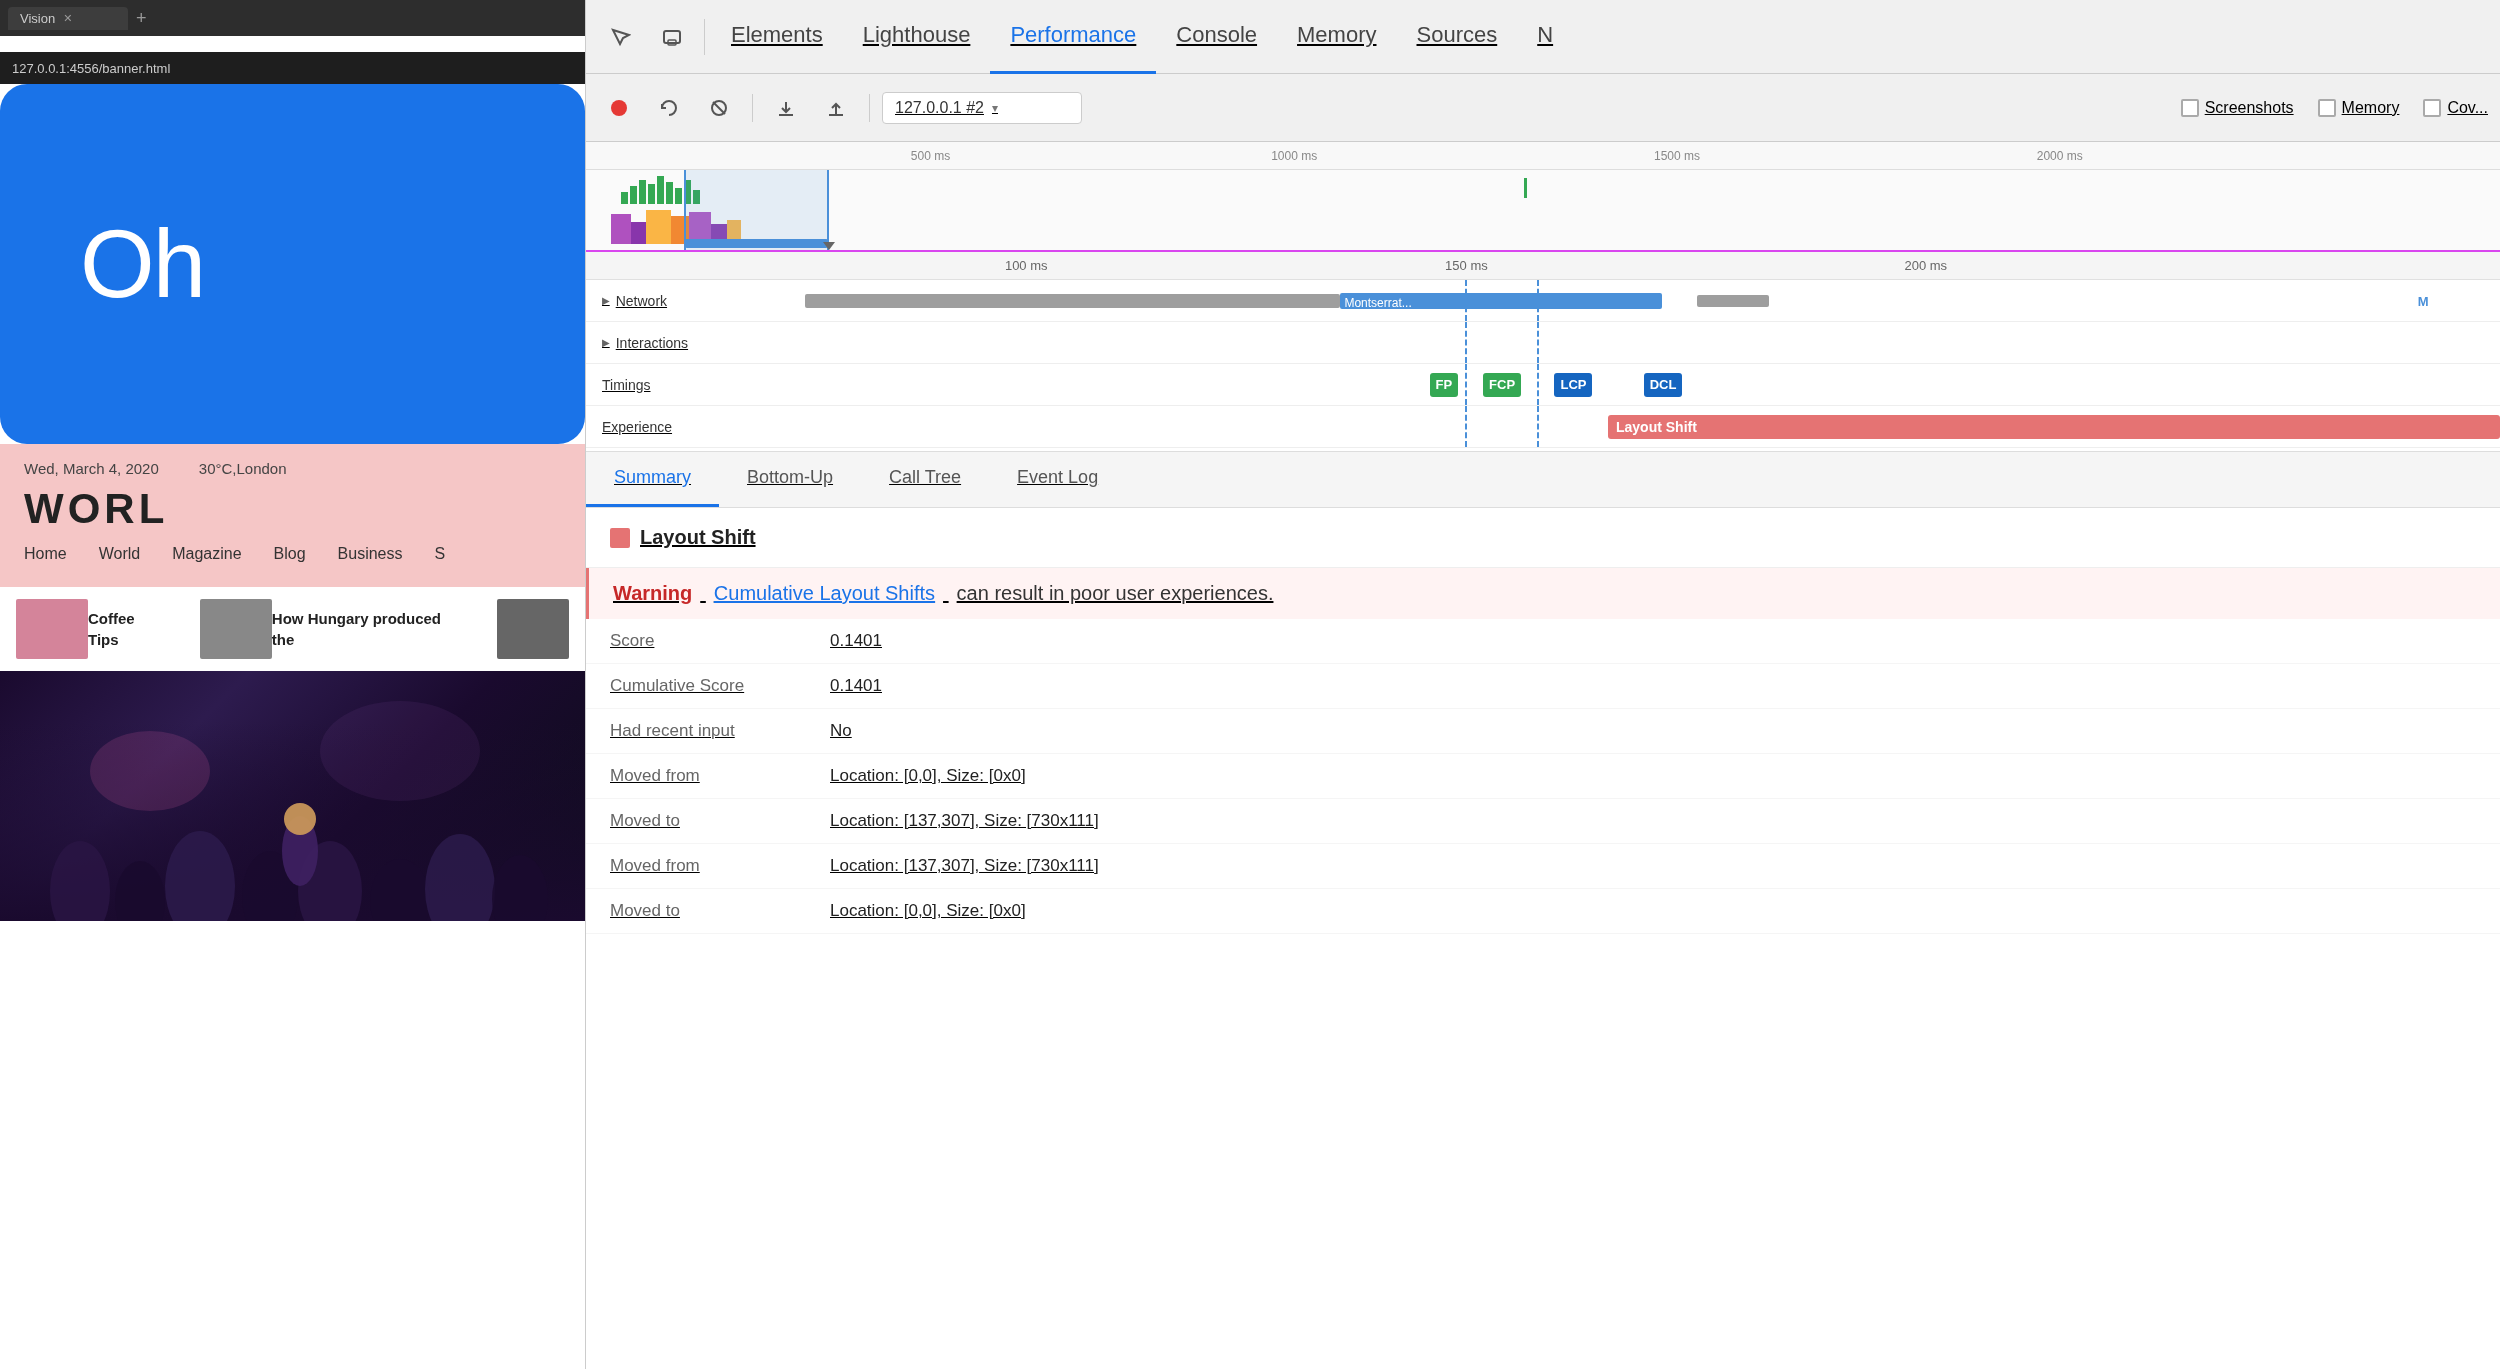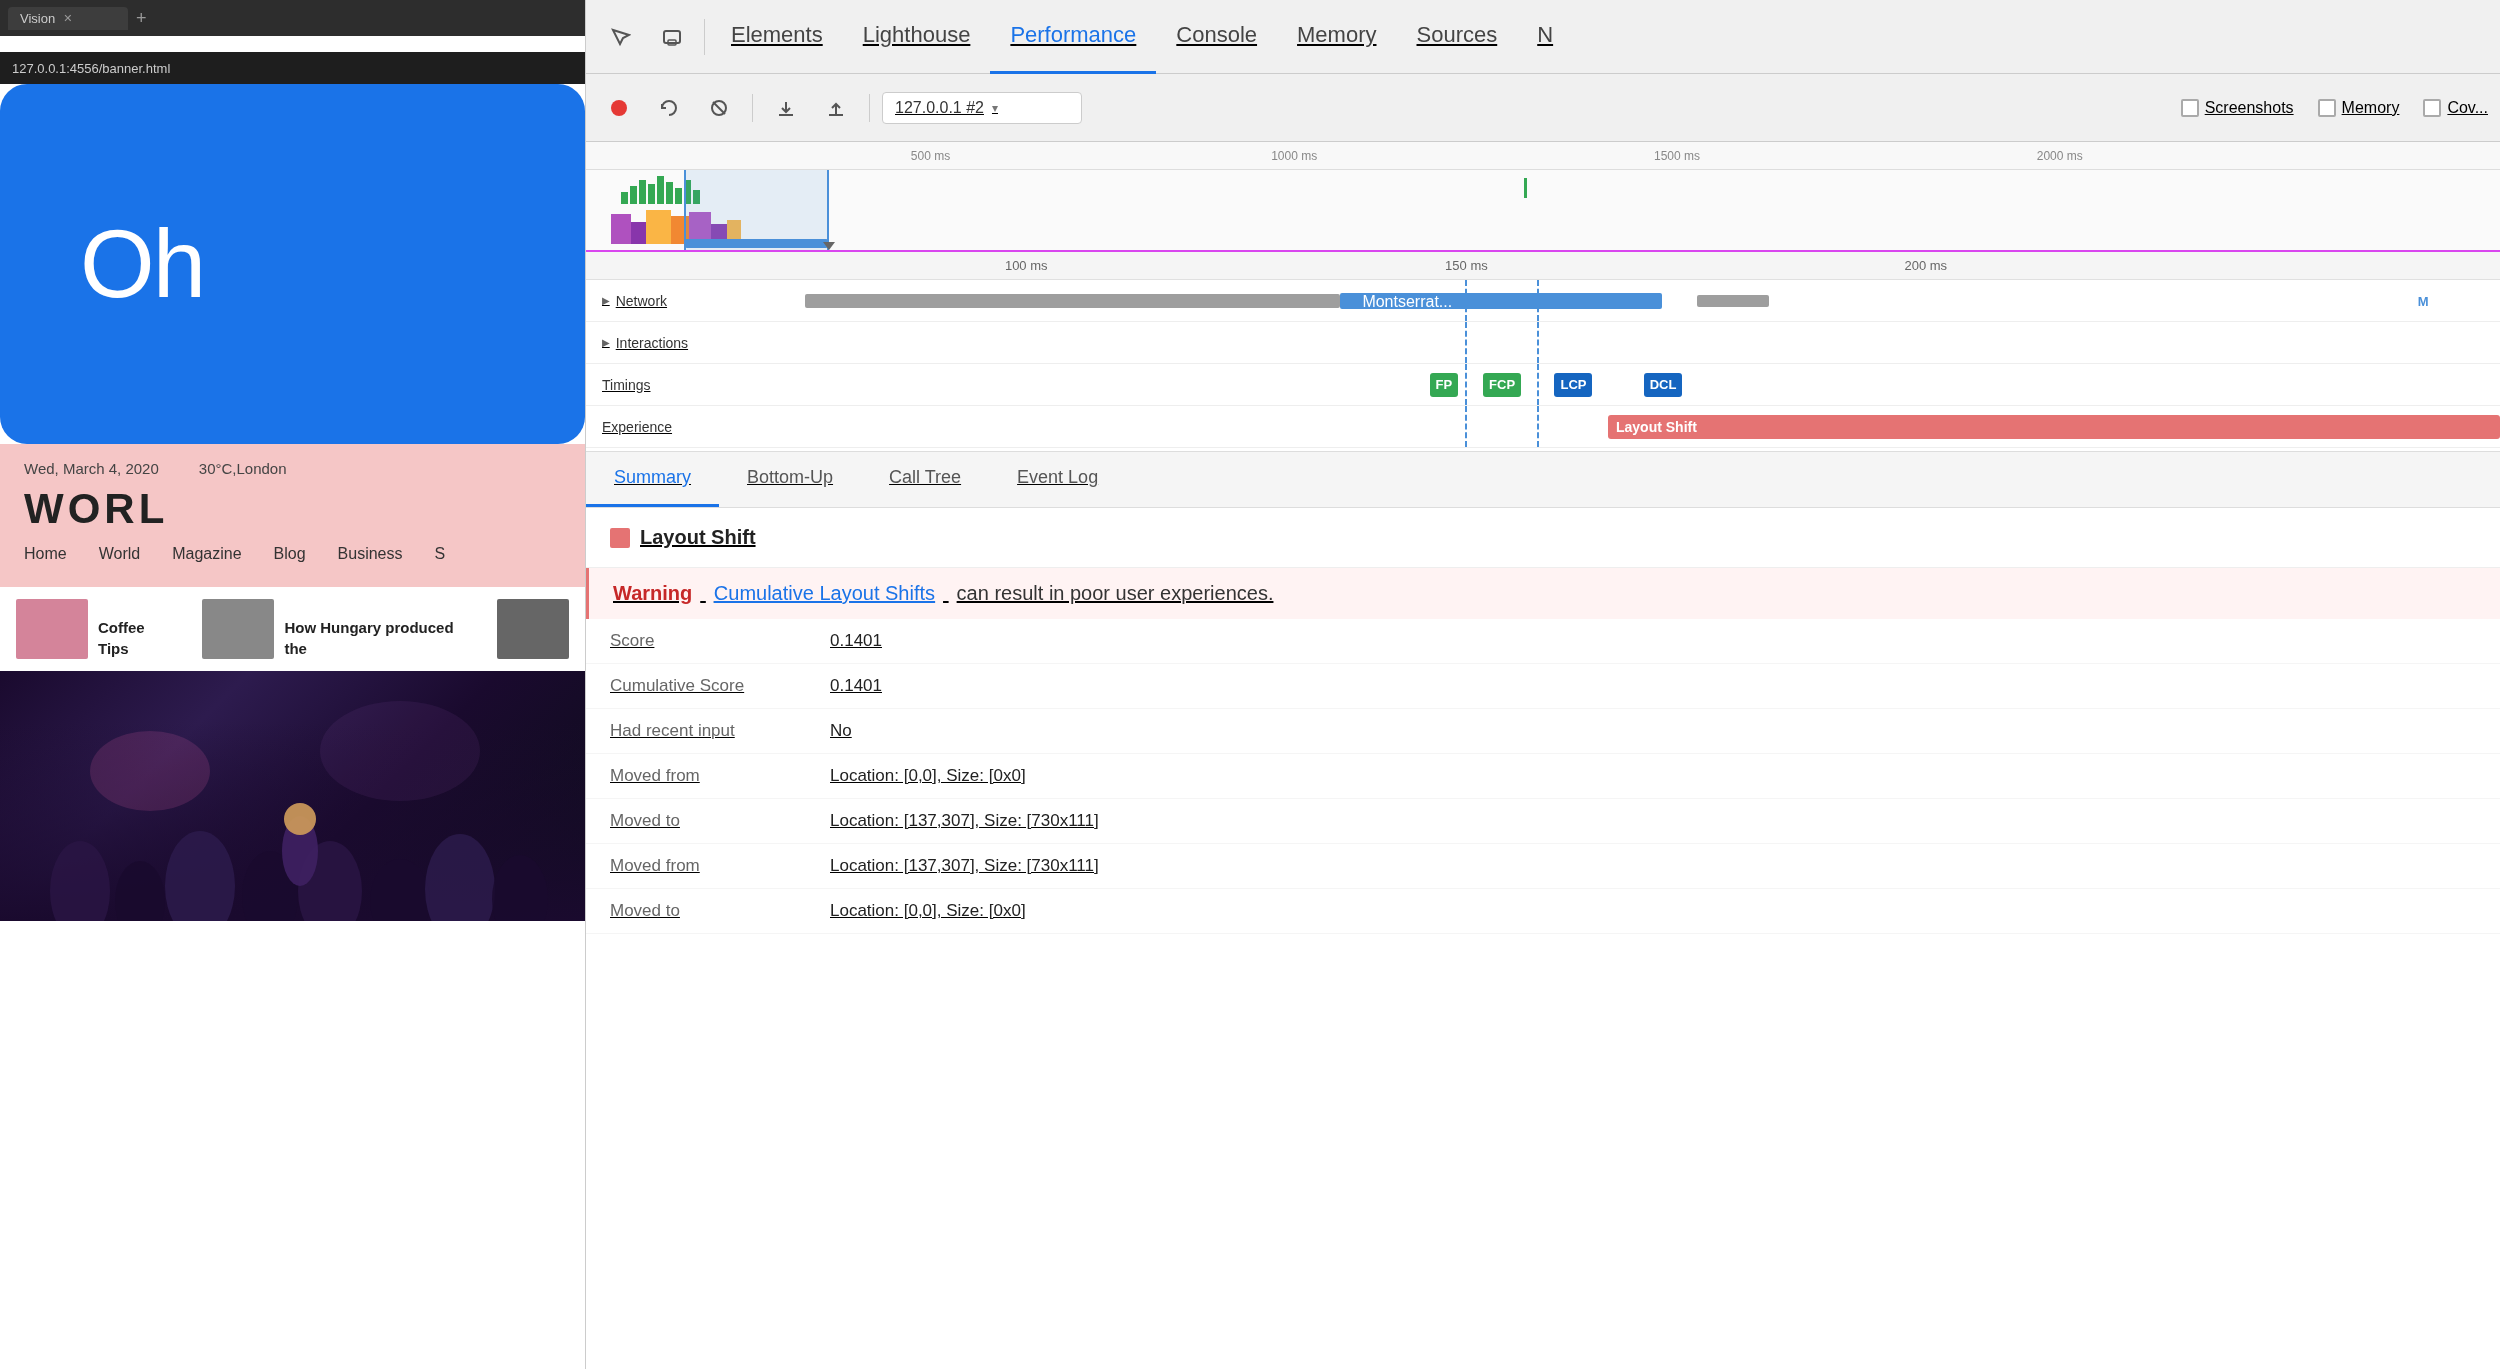--- a/index.html
+++ b/index.html
@@ -111,23 +111,22 @@
 
     
     .webpage-cards {
       display: flex;
       gap: 0;
       padding: 12px 0;
       background: #fff;
     }
     .card-item {
       display: flex;
-      gap: 10px;
       padding: 0 16px;
-      align-items: flex-end;
+      align-items: center;
     }
     .card-img {
       width: 72px;
       height: 60px;
       background: #999;
       flex-shrink: 0;
       border-radius: 2px;
     }
     .card-img.pink { background: #d4849a; }
     .card-img.gray { background: #888; }
@@ -708,21 +707,21 @@
     <div class="timeline-row">
       <div class="timeline-row-label">
         <span class="timeline-row-expand">▶</span>
         <span>Network</span>
       </div>
       <div class="timeline-row-content">
 
         <div class="network-bar" style="left:5%;width:30%;background:#9e9e9e;height:14px;"></div>
 
         <div class="network-bar" style="left:35%;width:18%;background:#4a90d9;height:16px;">
-          <span style="color:white;font-size:16px;padding-left:4px;line-height:16px;margin-left:18px;">Montserrat...</span>
+          <span style="color:white;font-size:12px;padding-left:4px;line-height:16px;">Montserrat...</span>
         </div>
 
         <div class="network-bar" style="left:55%;width:4%;background:#9e9e9e;height:12px;"></div>
 
         <div style="position:absolute;right:4%;top:50%;transform:translateY(-50%);font-size:13px;color:#4a90d9;font-weight:600;">M</div>
 
         <div class="dashed-vline" style="left:42%;"></div>
         <div class="dashed-vline" style="left:46%;"></div>
       </div>
     </div>

